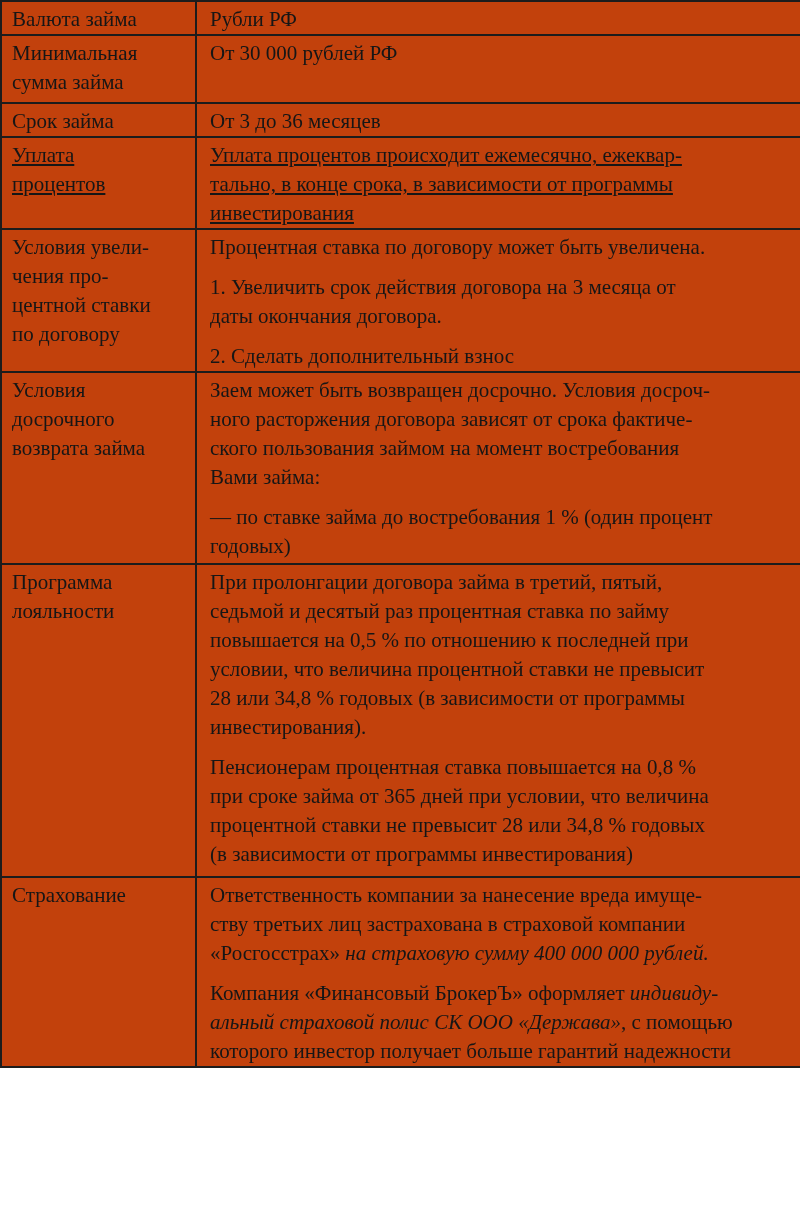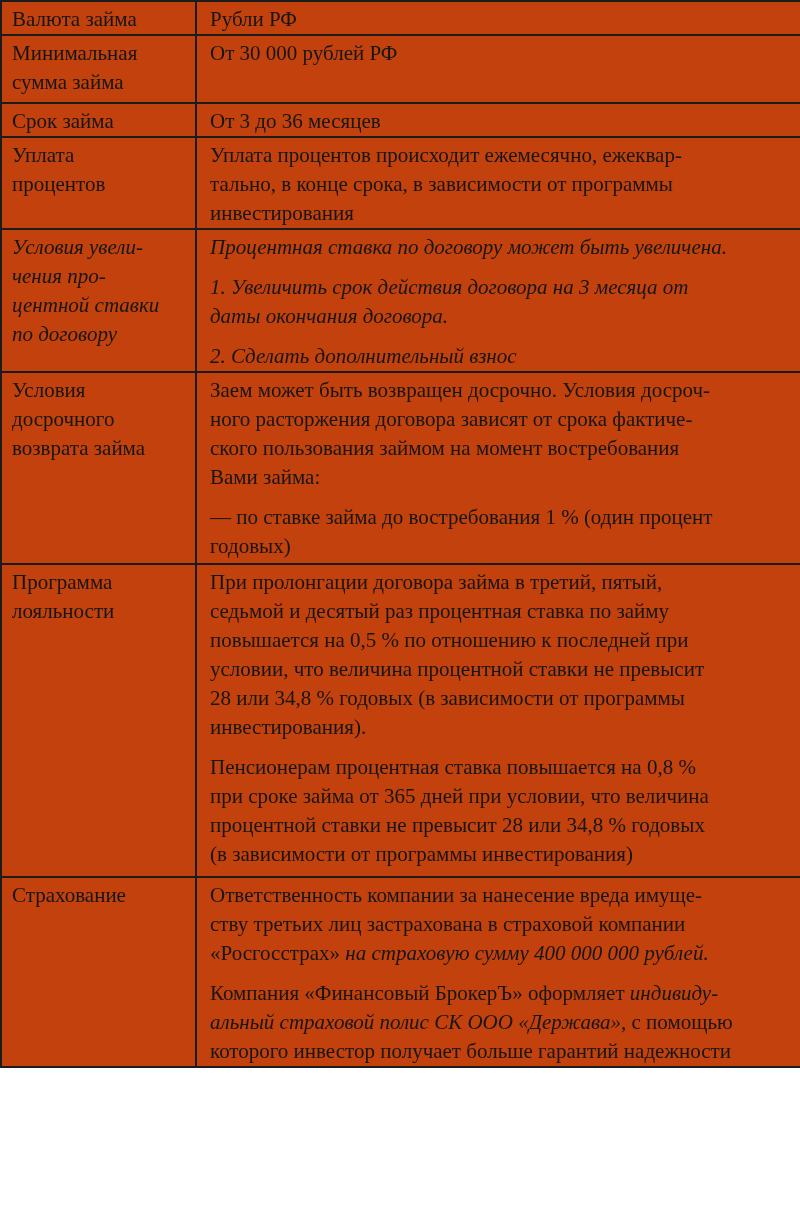--- a/index.html
+++ b/index.html
@@ -16,22 +16,22 @@
   td{
     border:2px solid #1c1c1c;vertical-align:top;overflow:hidden;
     padding:3px 8px 0 10px;box-sizing:border-box;background:#c2410c;
   }
   td.value{padding-left:13px;}
   .cell-label{white-space:pre-line;display:block;}
   td p{margin:0 0 11px 0;white-space:pre-line;}
   td p:last-child{margin-bottom:0;}
   em{font-style:italic;}
   tr.r1{height:31px;}  tr.r2{height:68px;}  tr.r3{height:31px;}
-  tr.r4{height:94px;}  tr.r5{height:86px;}  tr.r6{height:63px;}
-  tr.r7{height:136px;font-style:italic;} tr.r8{height:192px;} tr.r9{height:313px;margin-left:16px;}
+  tr.r4{height:94px;}  tr.r5{height:86px;text-decoration:underline;}  tr.r6{height:63px;}
+  tr.r7{height:136px;} tr.r8{height:192px;} tr.r9{height:313px;margin-left:16px;}
   tr.r10{height:185px;}
 </style>
 </head>
 <body>
 
 <div class="page">
   <table class="terms">
     <colgroup>
         <col class="c-label">
         <col class="c-value">

